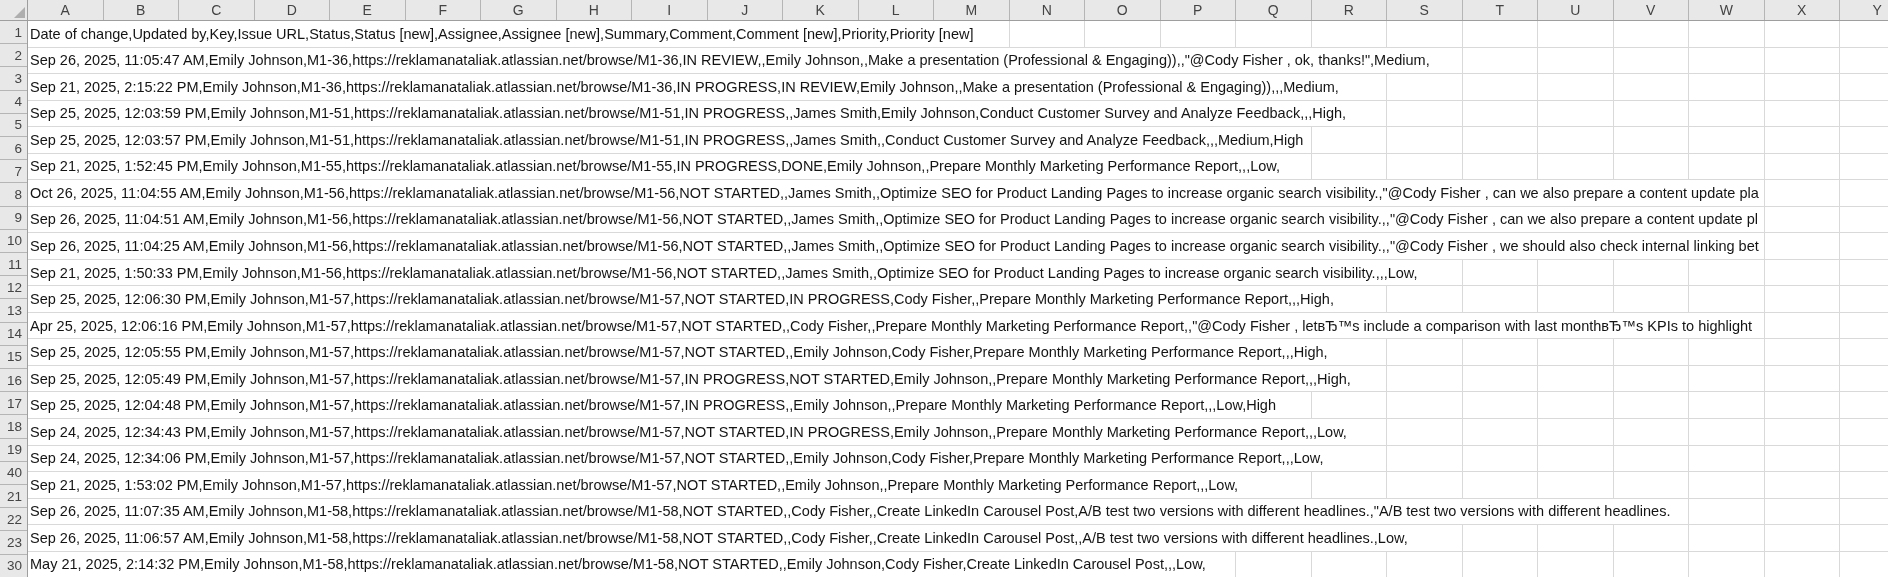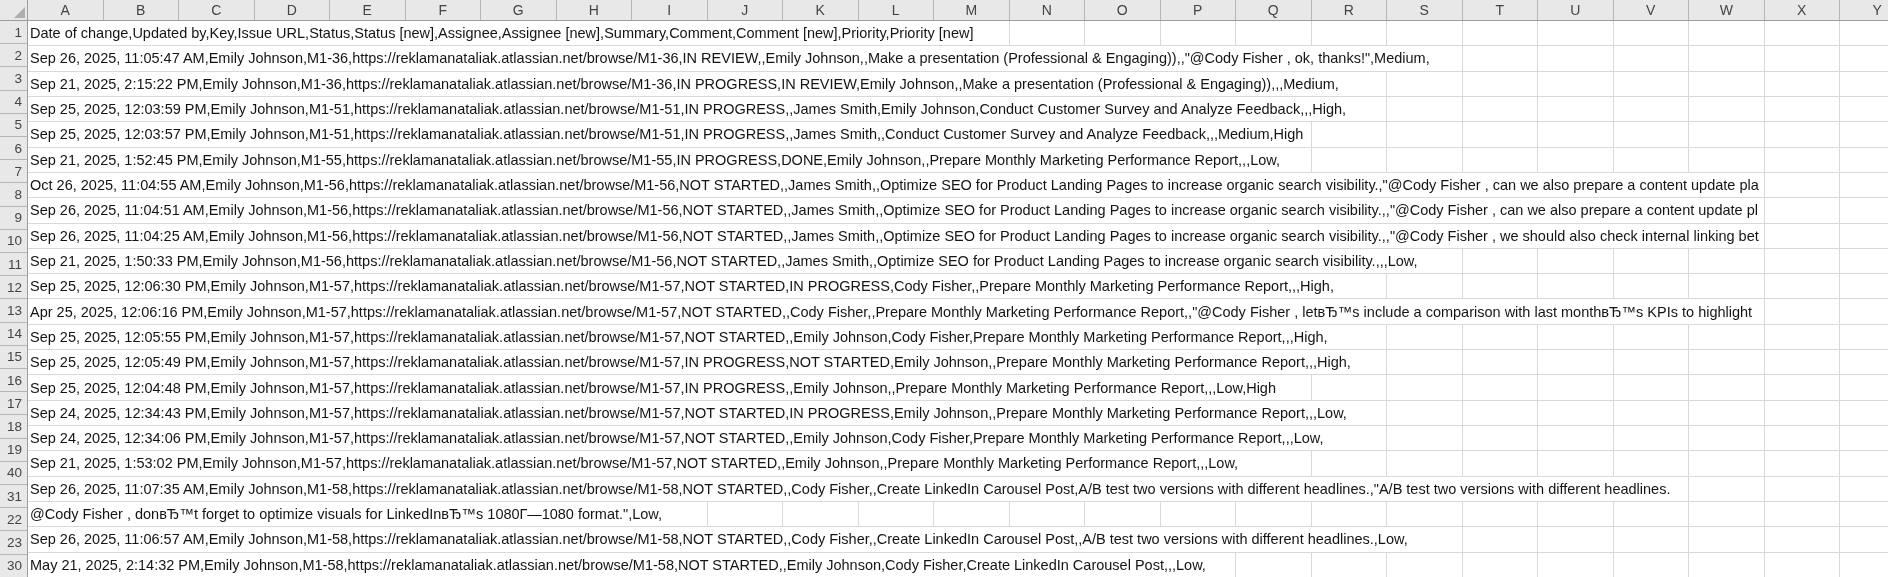--- a/index.html
+++ b/index.html
@@ -178,21 +178,21 @@
       <div class="rowheader">11</div>
       <div class="rowheader">12</div>
       <div class="rowheader">13</div>
       <div class="rowheader">14</div>
       <div class="rowheader">15</div>
       <div class="rowheader">16</div>
       <div class="rowheader">17</div>
       <div class="rowheader">18</div>
       <div class="rowheader">19</div>
       <div class="rowheader">40</div>
-      <div class="rowheader">31</div>
+      <div class="rowheader">21</div>
       <div class="rowheader">22</div>
       <div class="rowheader">23</div>
       <div class="rowheader">30</div>
     </div>
 
   <div class="grid">
     <div id="vlines">
         <div class="vline" style="left: 75px;"></div>
         <div class="vline" style="left: 150px;"></div>
         <div class="vline" style="left: 226px;"></div>
@@ -270,23 +270,20 @@
         <div class="gridrow">
           <span class="celltext">Sep 24, 2025, 12:34:06 PM,Emily Johnson,M1-57,https://reklamanataliak.atlassian.net/browse/M1-57,NOT STARTED,,Emily Johnson,Cody Fisher,Prepare Monthly Marketing Performance Report,,,Low,</span>
         </div>
         <div class="gridrow">
           <span class="celltext">Sep 21, 2025, 1:53:02 PM,Emily Johnson,M1-57,https://reklamanataliak.atlassian.net/browse/M1-57,NOT STARTED,,Emily Johnson,,Prepare Monthly Marketing Performance Report,,,Low,</span>
         </div>
         <div class="gridrow">
           <span class="celltext">Sep 26, 2025, 11:07:35 AM,Emily Johnson,M1-58,https://reklamanataliak.atlassian.net/browse/M1-58,NOT STARTED,,Cody Fisher,,Create LinkedIn Carousel Post,A/B test two versions with different headlines.,"A/B test two versions with different headlines.</span>
         </div>
         <div class="gridrow">
-          <span class="celltext">@Cody Fisher , donвЂ™t forget to optimize visuals for LinkedInвЂ™s 1080Г—1080 format.",Low,</span>
-        </div>
-        <div class="gridrow">
           <span class="celltext">Sep 26, 2025, 11:06:57 AM,Emily Johnson,M1-58,https://reklamanataliak.atlassian.net/browse/M1-58,NOT STARTED,,Cody Fisher,,Create LinkedIn Carousel Post,,A/B test two versions with different headlines.,Low,</span>
         </div>
         <div class="gridrow">
           <span class="celltext">May 21, 2025, 2:14:32 PM,Emily Johnson,M1-58,https://reklamanataliak.atlassian.net/browse/M1-58,NOT STARTED,,Emily Johnson,Cody Fisher,Create LinkedIn Carousel Post,,,Low,</span>
         </div>
       </div>
   </div>
 
 </div>
 

